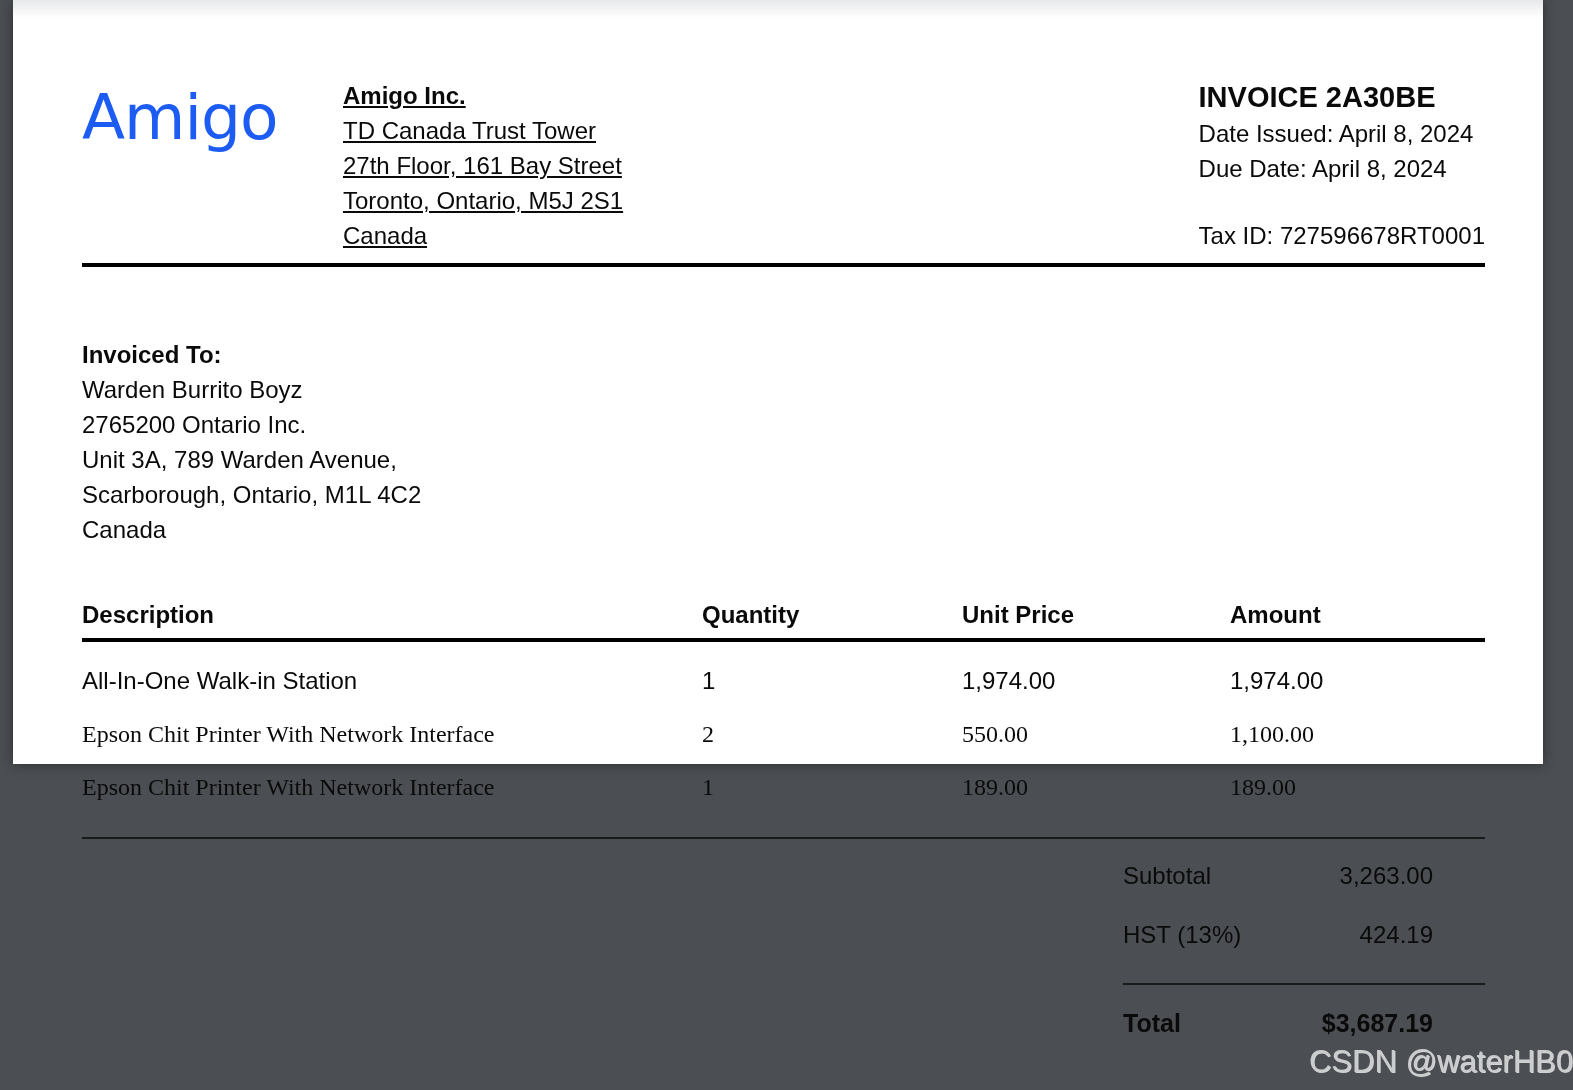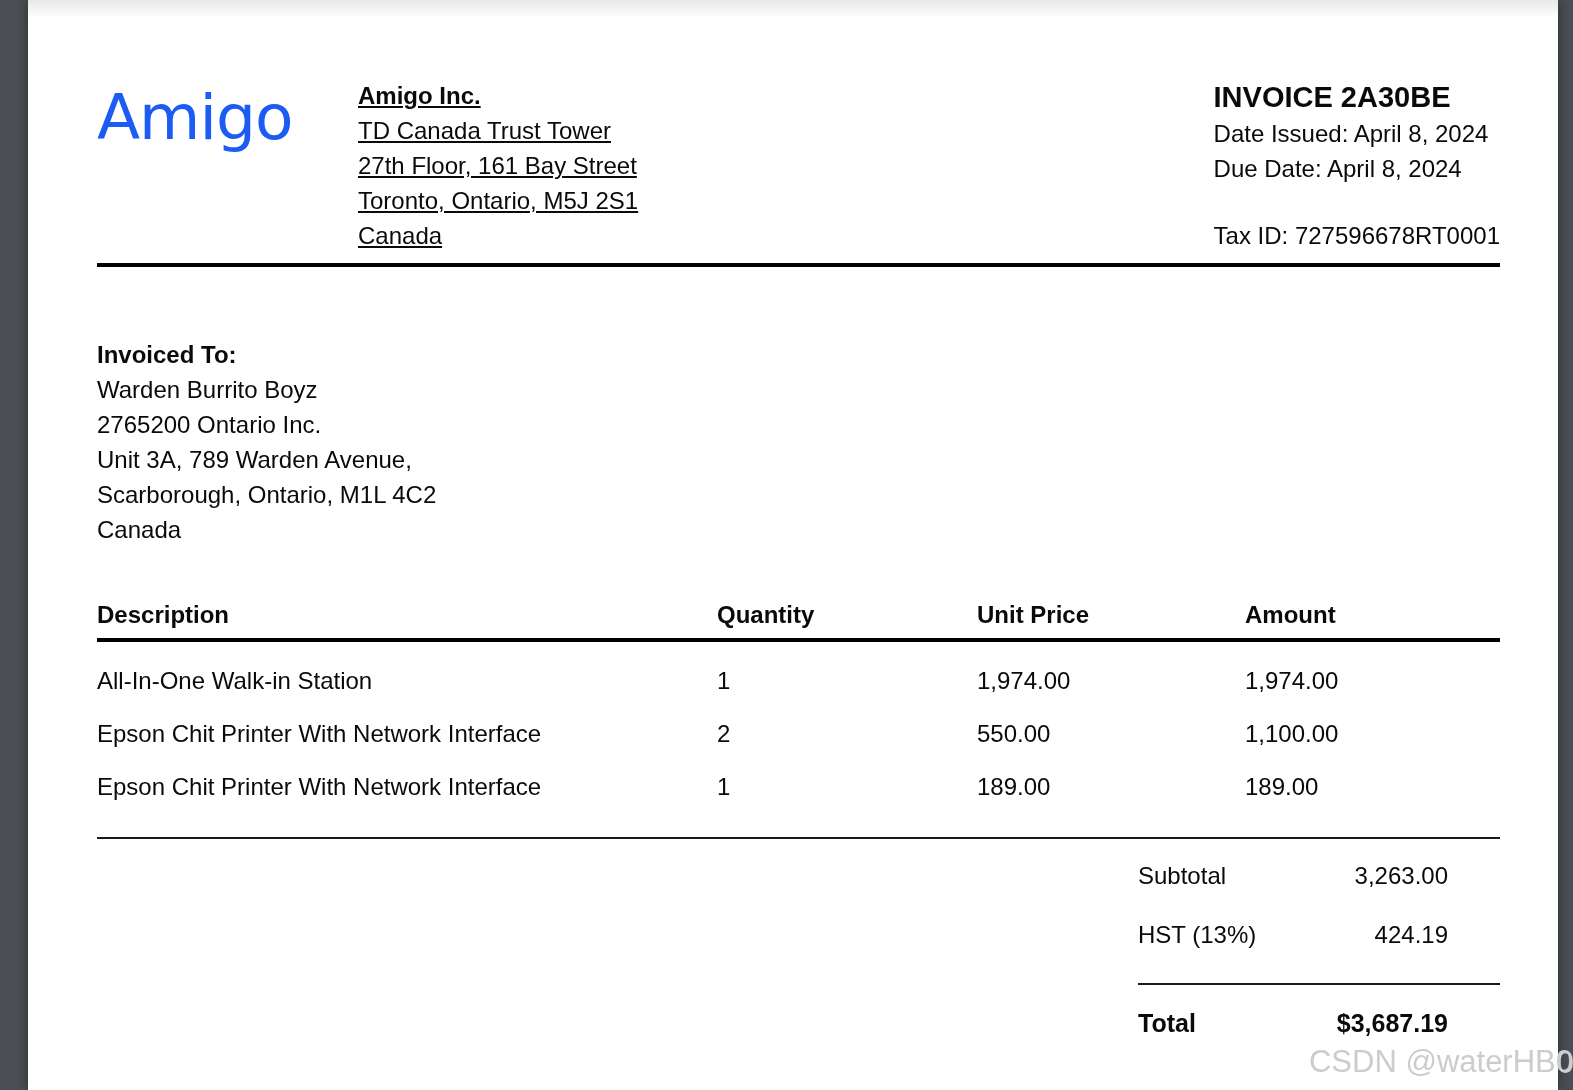--- a/index.html
+++ b/index.html
@@ -9,24 +9,24 @@
     color: #0a0a0a;
   }
   .frame {
     position: relative;
     width: 1573px;
     height: 1090px;
     background: #4b4f53;
   }
   .page {
     position: absolute;
-    left: 28px;
+    left: 13px;
     top: 0;
     width: 1530px;
-    height: 1090px;
+    height: 764px;
     background: #ffffff;
     box-shadow: 0 0 12px rgba(0,0,0,0.45);
   }
   .page::before {
     content: "";
     position: absolute;
     left: 0; top: 0; right: 0;
     height: 18px;
     background: linear-gradient(#e7e8e9, rgba(255,255,255,0));
     pointer-events: none;
@@ -86,21 +86,21 @@
     grid-template-columns: 1fr 220px 228px 207px;
     padding-right: 48px;
     font-size: 24px;
     line-height: 30px;
     gap: 40px;
   }
   .trow .num { text-align: left; }
   .thead { font-weight: bold; }
   .items .rule-thick { margin-top: 8px; }
   .items .trow.body { margin-top: 24px; }
-  .items .trow.body + .trow.body { margin-top: 23px; }
+  .items .trow.body + .trow.body { margin-top: 23px; font-family: Liberation Serif, serif; }
   .rule-thin {
     height: 2px;
     background: #1a1a1a;
     margin-top: 35px;
   }
 
   
   .totals {
     margin-left: auto;
     width: 362px;

